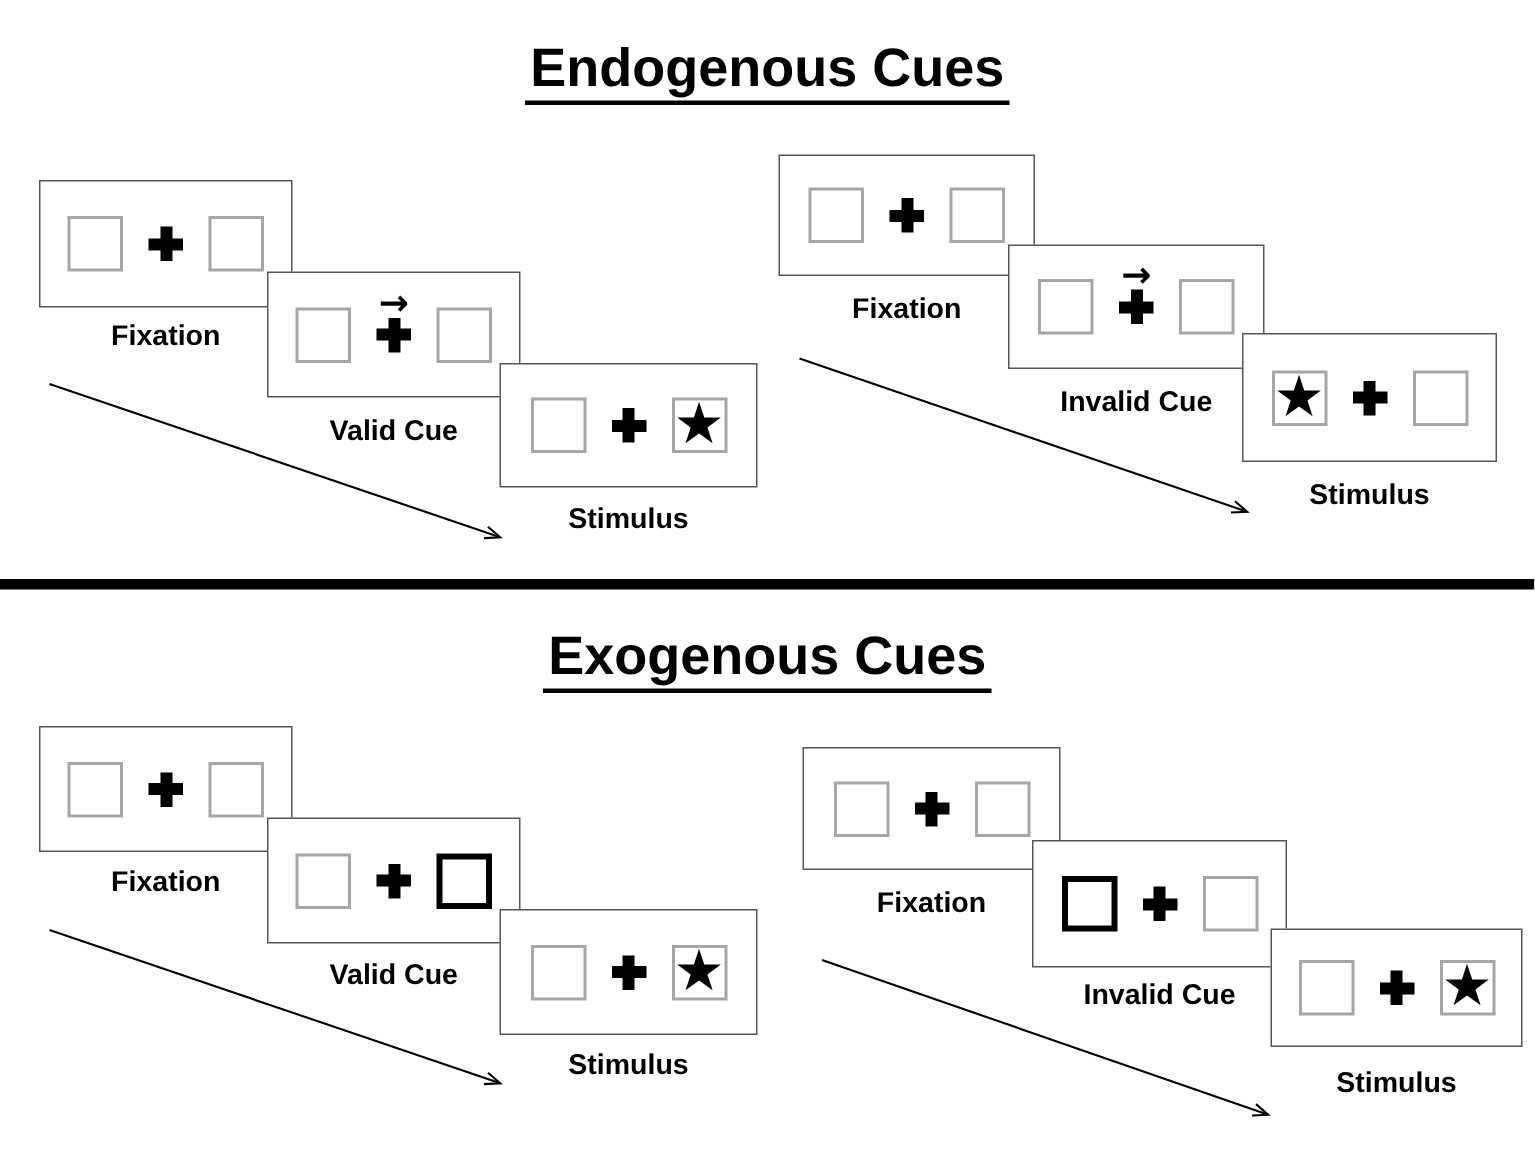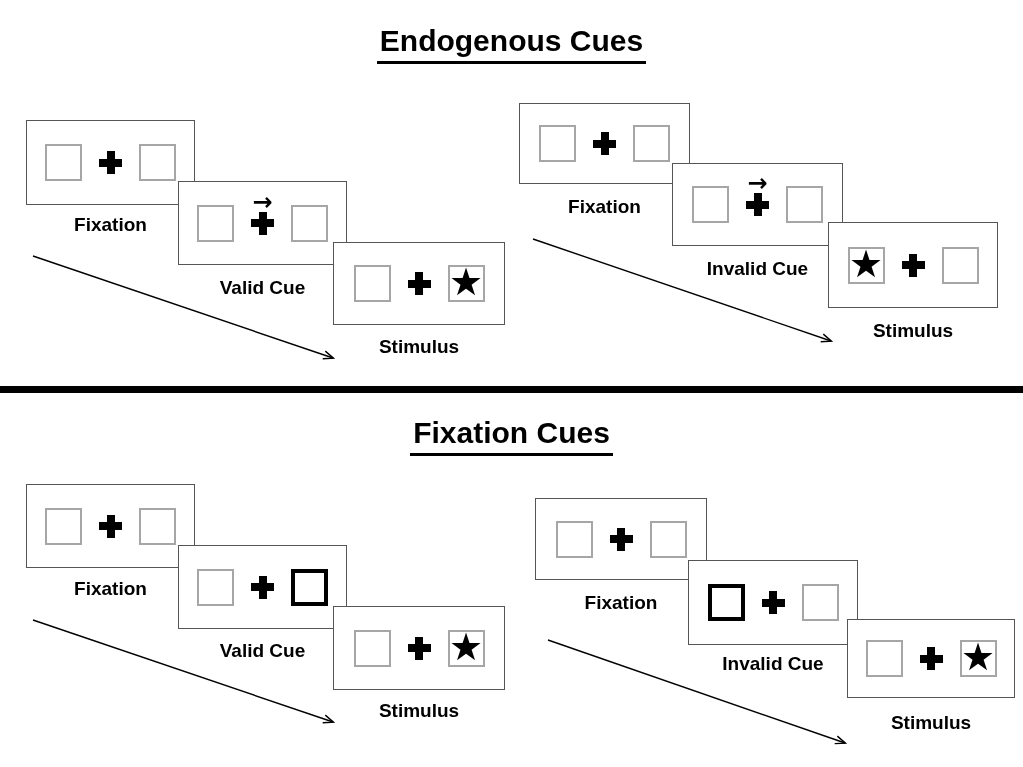--- a/index.html
+++ b/index.html
@@ -2,21 +2,21 @@
 <html><head>
 <meta charset="utf-8">
 <style>
   html,body { margin:0; padding:0; background:#ffffff; }
   .page {
     position:relative; width:1023px; height:767px; background:#ffffff;
     font-family:"Liberation Sans", sans-serif; overflow:hidden; color:#000;
   }
   .section-title { position:absolute; left:0; width:100%; text-align:center; }
   .section-title .title-text {
-    display:inline-block; font-size:30px; font-weight:bold; line-height:1.15;
+    display:inline-block; font-size:36px; font-weight:bold; line-height:1.15;
     border-bottom:3px solid #000; padding:0 3px 2px 3px;
   }
   .divider { position:absolute; left:0; top:386px; width:1023px; height:7px; background:#000; }
   .panel { position:absolute; }
   .card {
     position:absolute; background:#fff; border:1.5px solid #555;
     box-sizing:border-box; display:flex; align-items:center; justify-content:center;
   }
   .card-row { display:flex; align-items:center; gap:17px; }
   .box {
@@ -128,21 +128,21 @@
         <span class="plus-wrap"></span>
         <span class="box"></span>
       </div>
     </div>
     <div class="card-label" style="left:309px; top:217px; width:170px;">Stimulus</div>
   </div>
 
   <div class="divider"></div>
 
   <div class="section-title" style="top:416px;">
-    <span class="title-text">Fixation Cues</span>
+    <span class="title-text">Exogenous Cues</span>
   </div>
 
   <div class="panel" style="left:26px; top:484px; width:480px; height:250px;">
     <svg class="arrow-svg" width="480" height="250">
       <defs>
           <marker id="ah3" markerWidth="13" markerHeight="11" refX="10.5" refY="5" orient="auto" markerUnits="userSpaceOnUse">
         <path d="M1,1 L11,5 L1,9" fill="none" stroke="#000" stroke-width="1.4"></path>
           </marker>
         </defs>
       <line x1="7" y1="136" x2="307" y2="238" stroke="#000" stroke-width="1.4" marker-end="url(#ah3)"></line>

